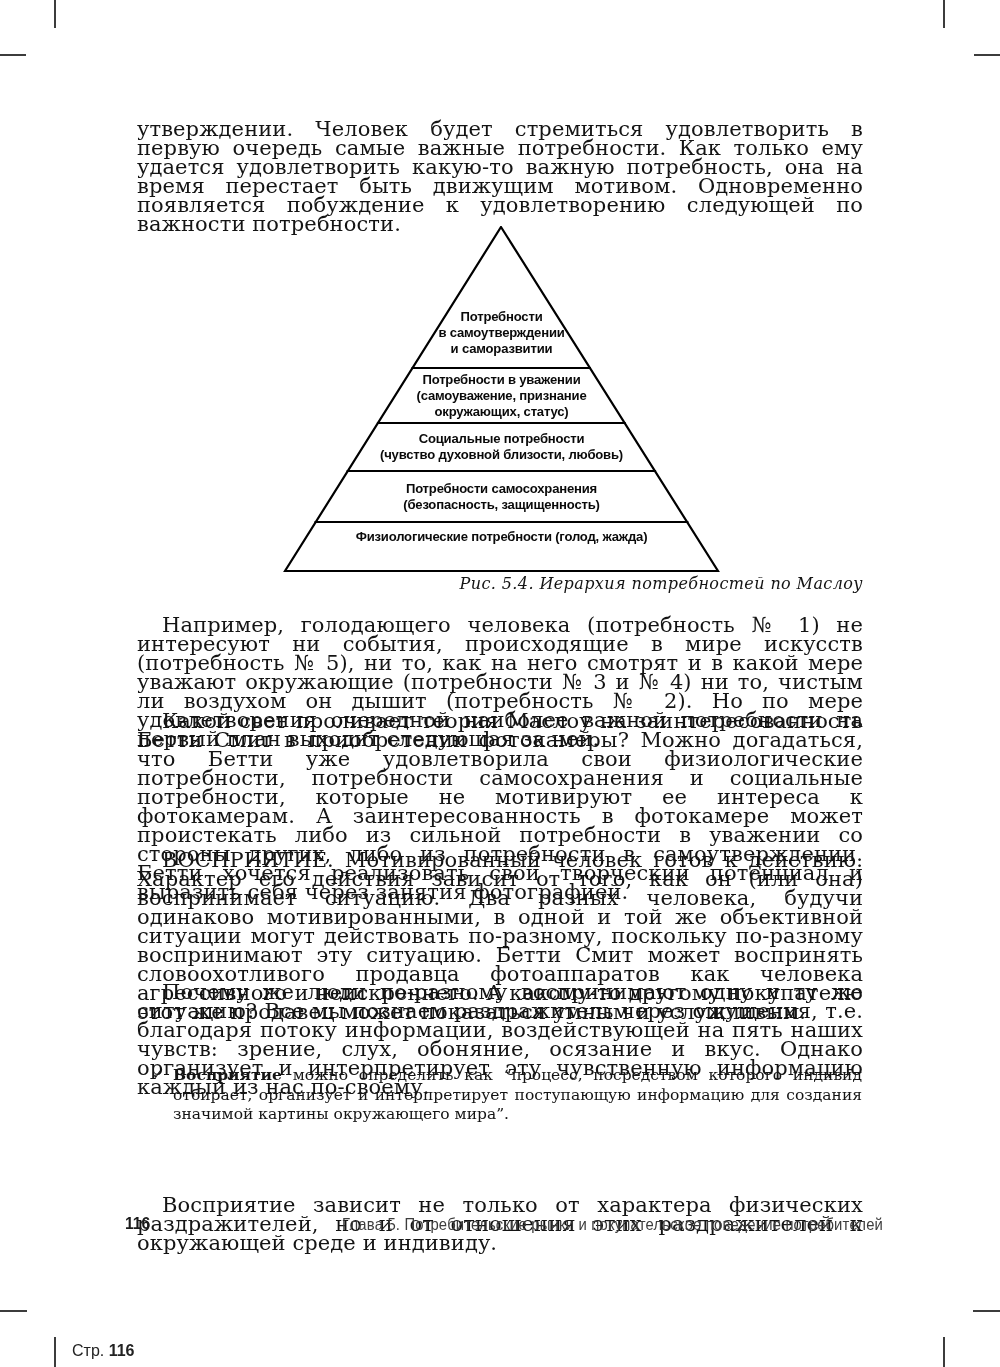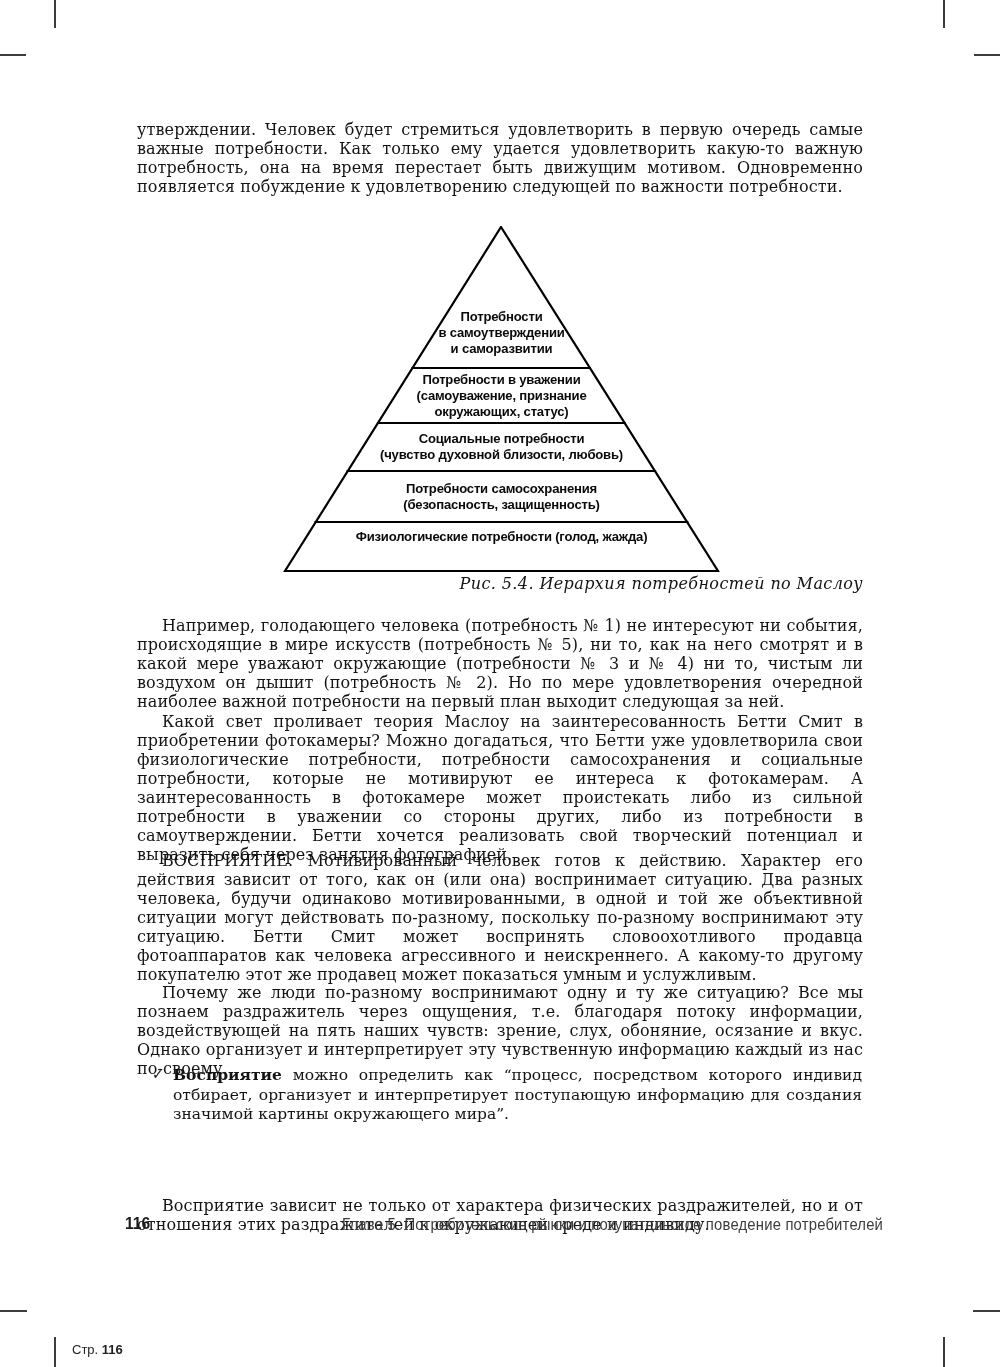--- a/index.html
+++ b/index.html
@@ -4,21 +4,21 @@
 <style>
   html,body { margin:0; padding:0; background:#ffffff; }
   .page {
     position:relative; width:1000px; height:1367px;
     background:#ffffff; overflow:hidden;
     font-family:"DejaVu Serif", serif; color:#121212;
   }
   
   .para {
     position:absolute; left:137px; width:726px; margin:0;
-    font-size:16px; line-height:19px; text-align:justify;
+    font-size:21px; line-height:19px; text-align:justify;
     letter-spacing:0.1px; color:#141414;
   }
   .indent { text-indent:25px; }
   
   .figure { position:absolute; left:283px; top:226px; width:437px; height:346px; }
   .figure svg { position:absolute; left:0; top:0; }
   .lvl {
     position:absolute; left:0; right:0; text-align:center;
     font-family:"Liberation Sans", sans-serif; font-weight:bold;
     font-size:13.5px; line-height:16px; white-space:pre-line;
@@ -53,21 +53,21 @@
   }
   .footer-chapter {
     position:absolute; right:117px; top:1215px;
     font-family:"Liberation Sans", sans-serif; font-weight:normal;
     font-size:16.5px; color:#3d3d3d; letter-spacing:0.2px;
     transform:scaleX(0.9); transform-origin:100% 50%;
   }
   
   .corner {
     position:absolute; left:72px; top:1342px;
-    font-family:"Liberation Sans", sans-serif; font-size:13px; color:#222;
+    font-family:"Liberation Sans", sans-serif; font-size:16px; color:#222;
   }
   .corner .num { font-weight:bold; }
   
   .mark { position:absolute; background:#3c3c3c; }
   .tl-v { left:54px;  top:0;      width:2px;  height:28px; }
   .tl-h { left:0;     top:54px;   width:26px; height:2px;  }
   .tr-v { left:943px; top:0;      width:2px;  height:28px; }
   .tr-h { left:974px; top:54px;   width:26px; height:2px;  }
   .bl-h { left:0;     top:1310px; width:27px; height:2px;  }
   .bl-v { left:54px;  top:1337px; width:2px;  height:30px; }

